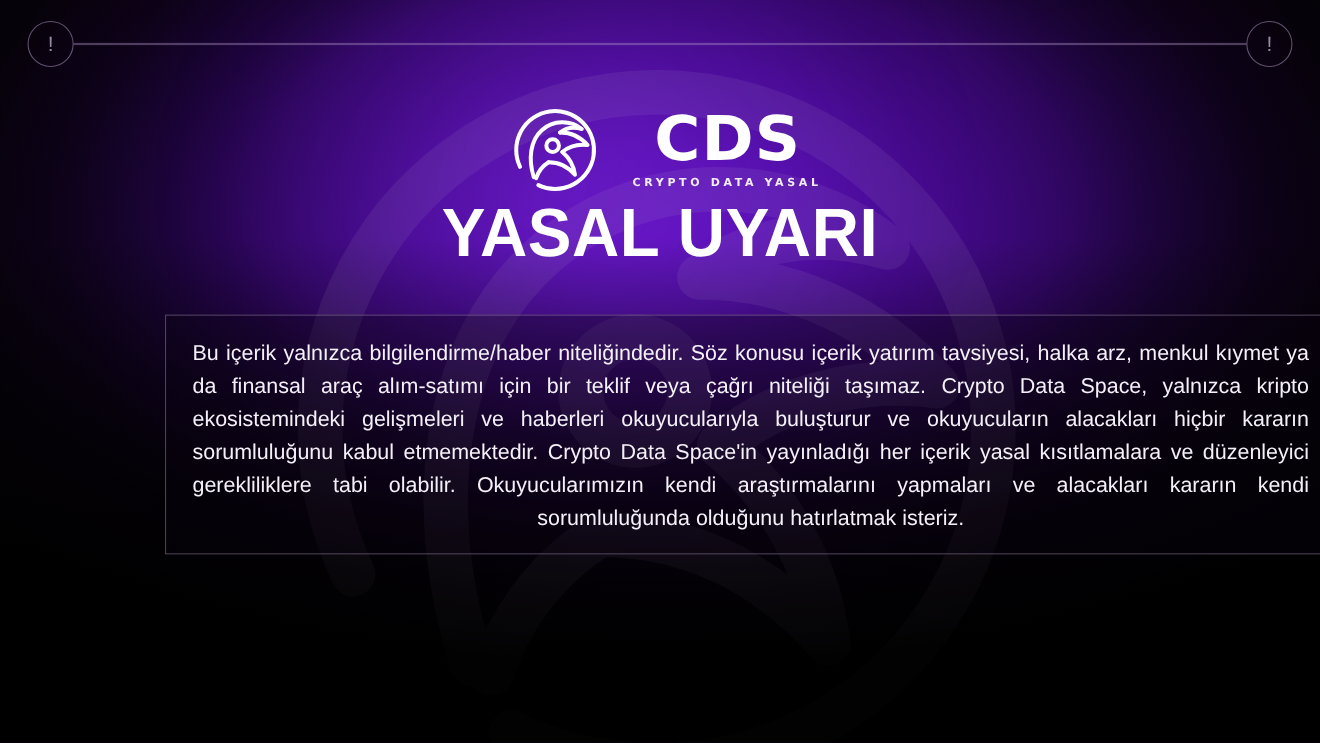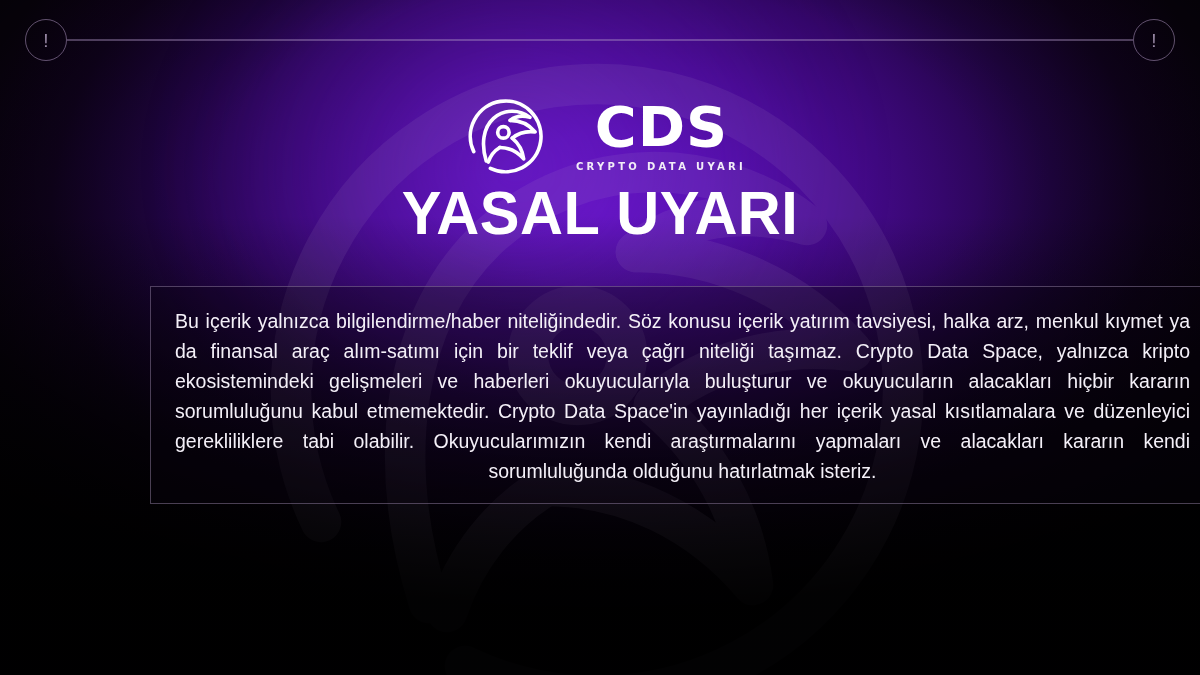--- a/index.html
+++ b/index.html
@@ -218,21 +218,21 @@
                    C 140 92 124 96 112 106"></path>
           <path d="M112 106 C 124 116 132 130 134 146
                    C 122 132 106 124 88 124"></path>
           <path d="M88 124 C 78 130 70 140 66 152"></path>
           <circle cx="95" cy="95" r="11"></circle>
         </g>
       </svg>
     </div>
     <div class="logo-word">
       <div class="logo-cds">CDS</div>
-      <div class="logo-tagline">CRYPTO DATA UYARI</div>
+      <div class="logo-tagline">CRYPTO DATA YASAL</div>
     </div>
   </div>
 
   <h1 class="headline">YASAL UYARI</h1>
 
   <div class="disclaimer-box">
     <p class="disclaimer-text">Bu içerik yalnızca bilgilendirme/haber niteliğindedir. Söz konusu içerik yatırım tavsiyesi, halka arz, menkul kıymet ya da finansal araç alım-satımı için bir teklif veya çağrı niteliği taşımaz. Crypto Data Space, yalnızca kripto ekosistemindeki gelişmeleri ve haberleri okuyucularıyla buluşturur ve okuyucuların alacakları hiçbir kararın sorumluluğunu kabul etmemektedir. Crypto Data Space'in yayınladığı her içerik yasal kısıtlamalara ve düzenleyici gerekliliklere tabi olabilir. Okuyucularımızın kendi araştırmalarını yapmaları ve alacakları kararın kendi sorumluluğunda olduğunu hatırlatmak isteriz.</p>
   </div>
 
 </div>

